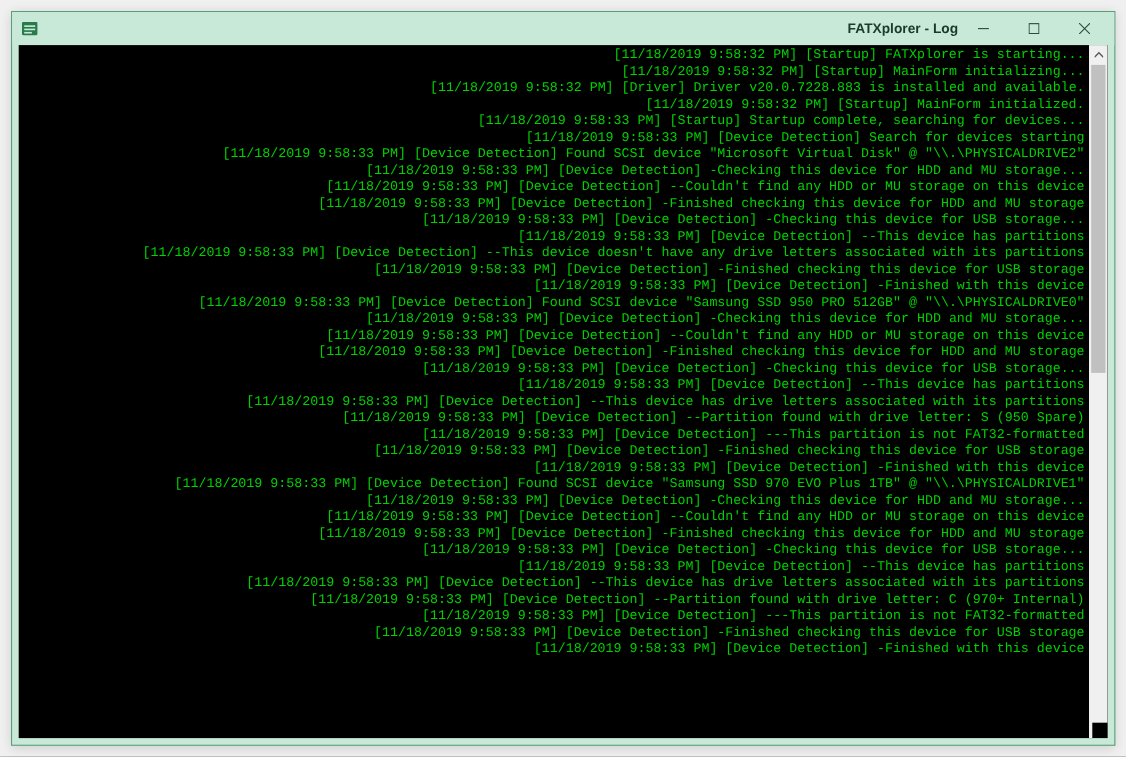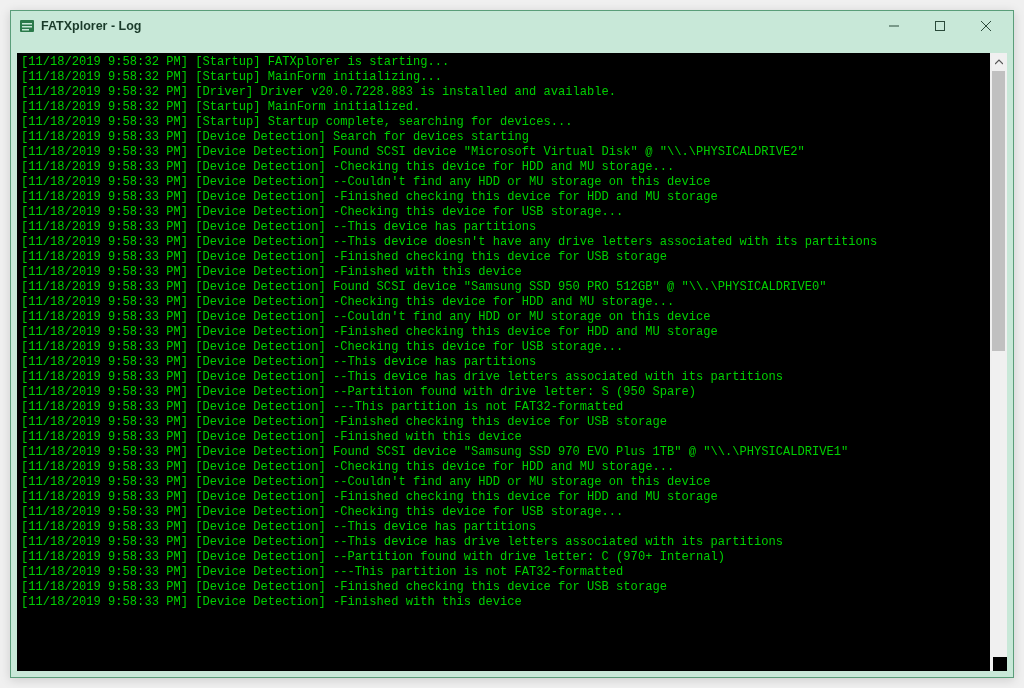--- a/index.html
+++ b/index.html
@@ -15,20 +15,21 @@
     position: absolute;
     left: 10px;
     top: 10px;
     width: 1004px;
     height: 668px;
     background: #c8e8d8;
     border: 1px solid #5a9e7a;
     box-shadow: 0 2px 10px rgba(0,0,0,0.15);
     display: flex;
     flex-direction: column;
+    text-align: right;
   }
   .titlebar {
     height: 30px;
     background: #c8e8d8;
     display: flex;
     align-items: center;
     padding: 0 4px 0 8px;
     flex-shrink: 0;
   }
   .app-icon {
@@ -56,21 +57,21 @@
     display: flex;
     align-items: center;
     justify-content: center;
     color: #2a4a3a;
     font-size: 12px;
     cursor: pointer;
   }
   .win-btn svg { width: 10px; height: 10px; stroke: currentColor; stroke-width: 1; fill: none; }
   .content {
     flex: 1;
-    margin: 12px 6px 6px 6px;
+    margin: 0 6px 6px 6px;
     background: #000;
     position: relative;
     overflow: hidden;
     display: flex;
   }
   .log-area {
     flex: 1;
     padding: 2px 4px;
     overflow: hidden;
     font-family: "Consolas", "Courier New", monospace;

